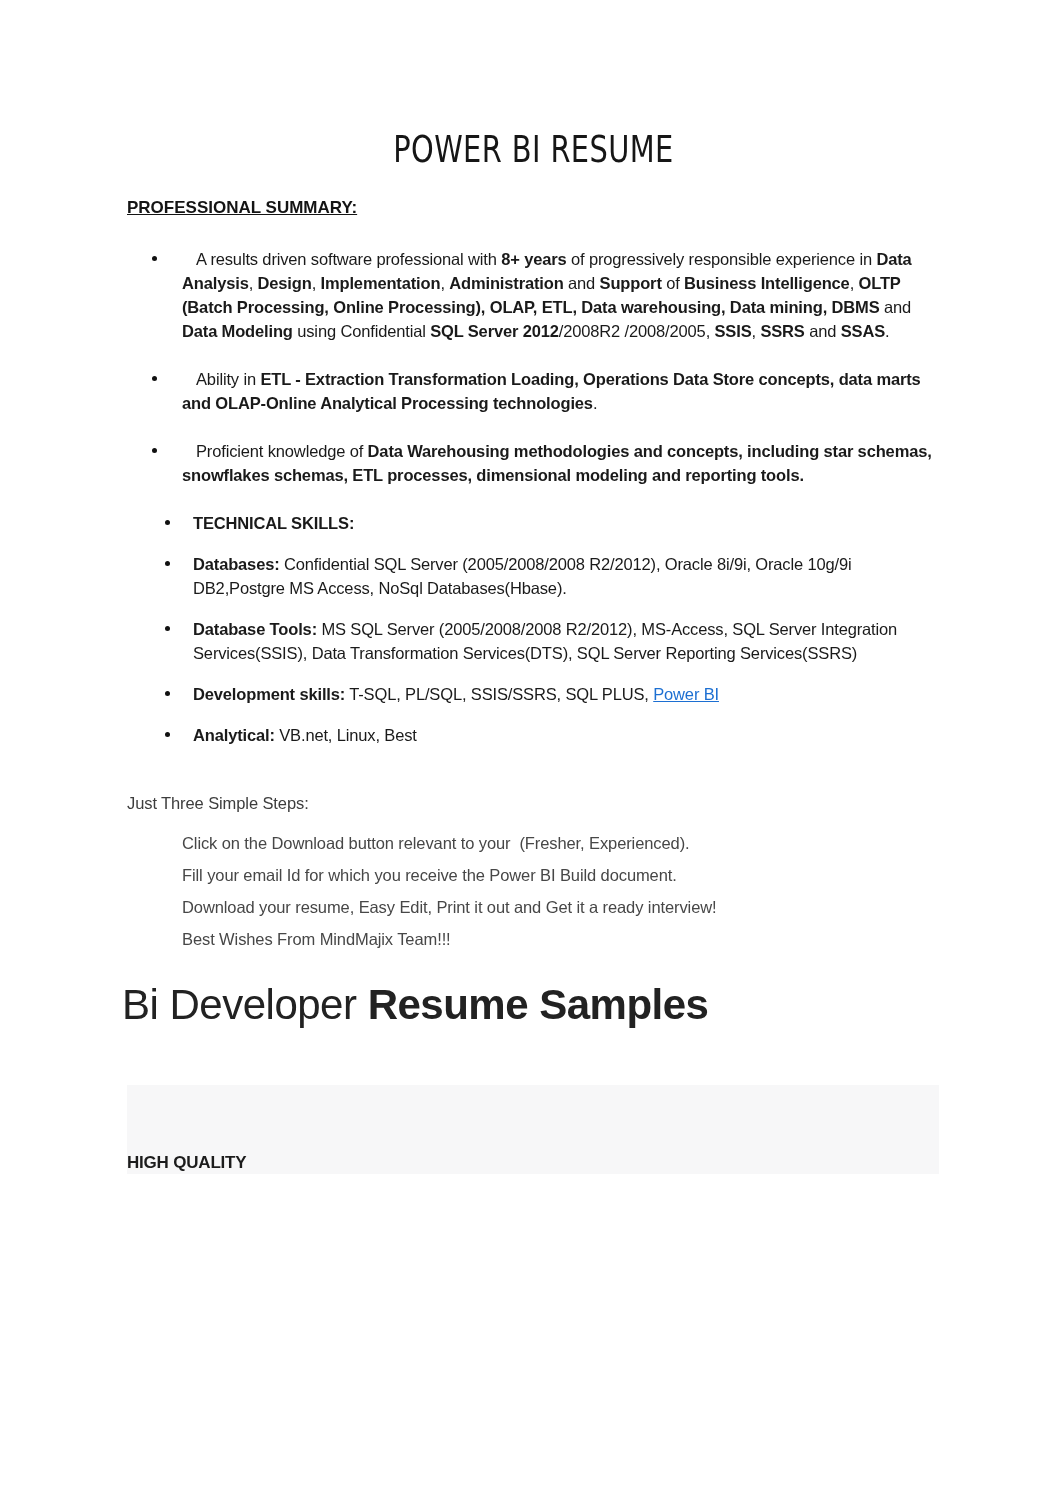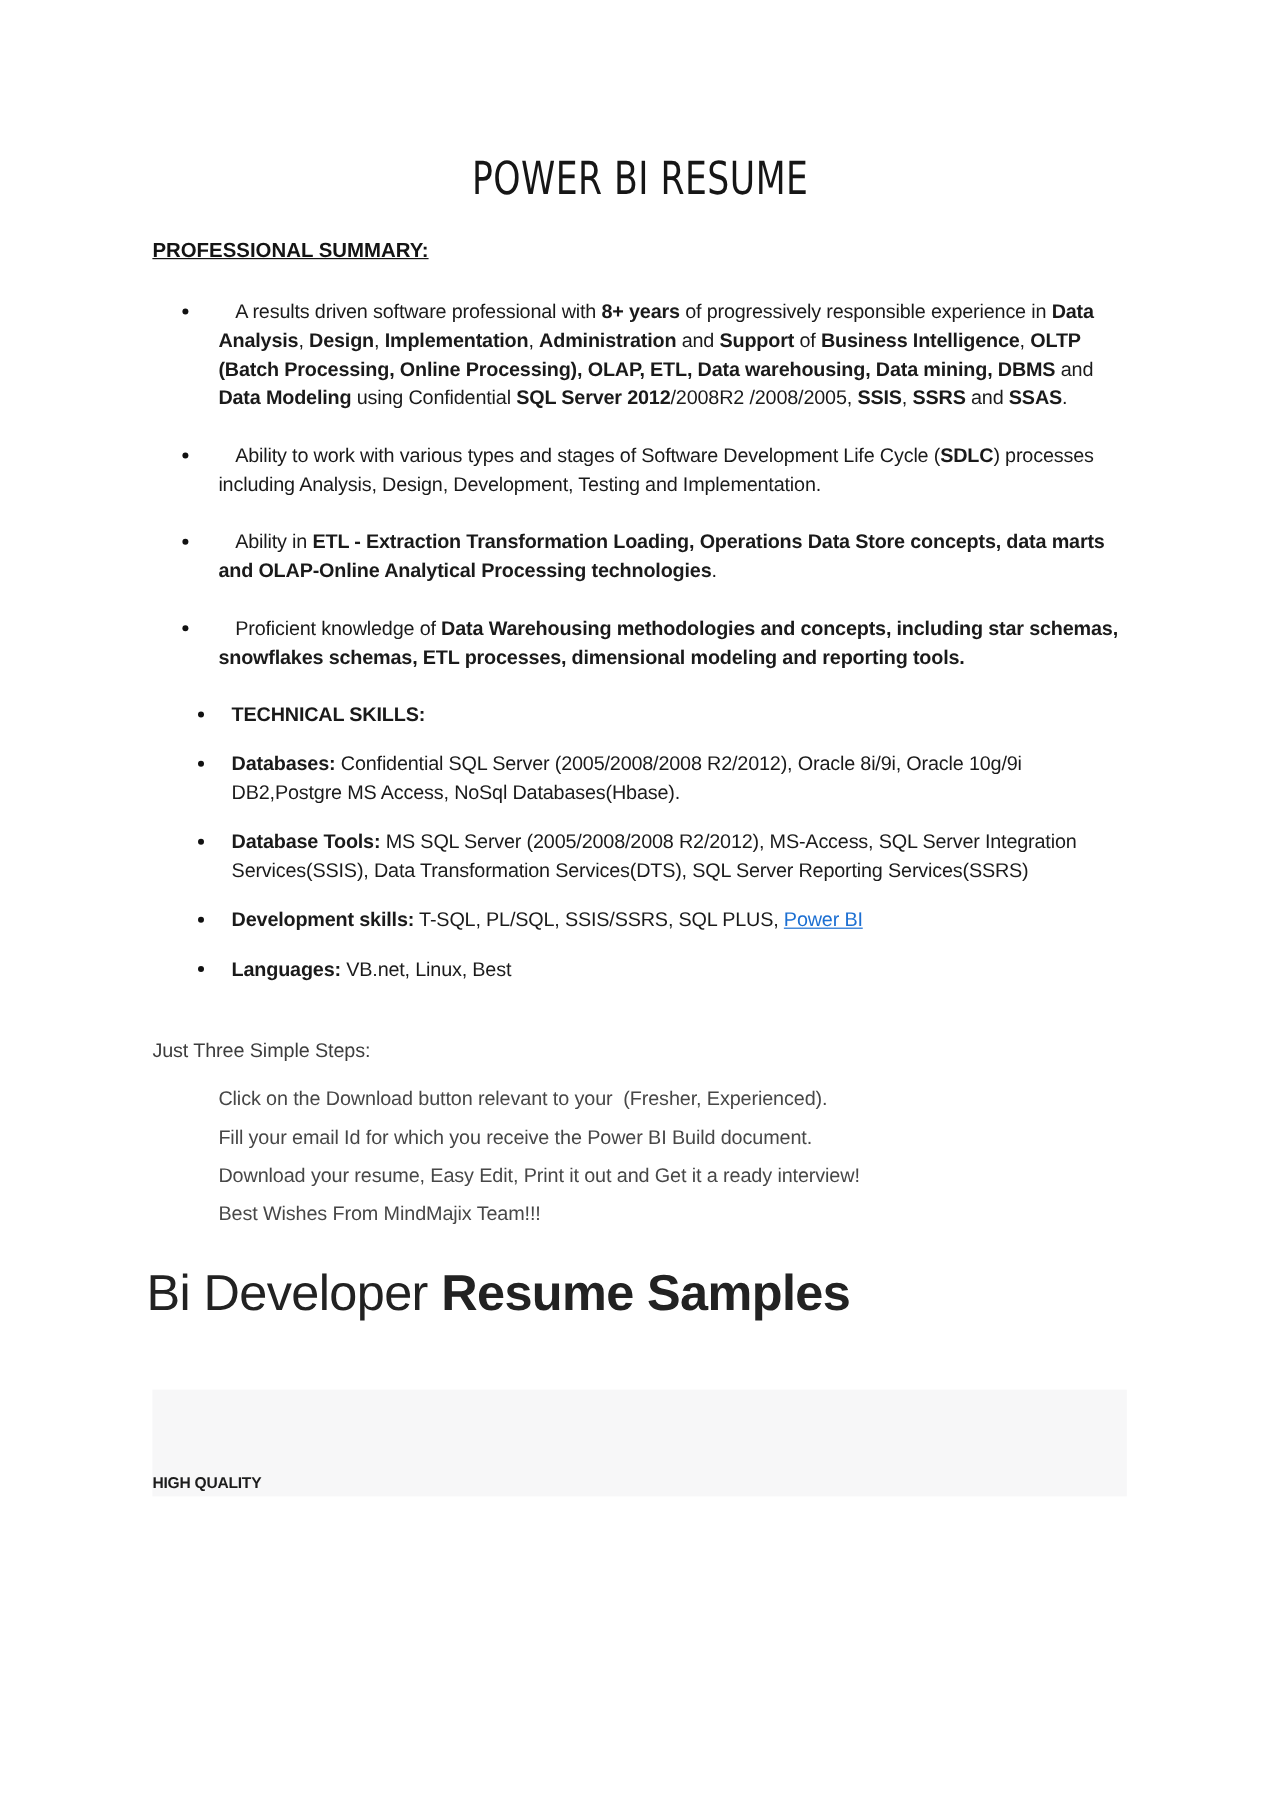--- a/index.html
+++ b/index.html
@@ -128,52 +128,51 @@
     position:relative;
     margin-top:56px;
     width:812px;
     height:89px;
     background:var(--banner);
   }
   .banner .banner-label{
     position:absolute;
     left:0;
     bottom:2px;
-    font-size:13px;
+    font-size:17px;
     line-height:18px;
     font-weight:700;
     color:#1c1c1c;
     letter-spacing:-0.2px;
   }
 </style>
 </head>
 <body>
 
 <div class="page">
   <div class="content">
 
     <h1 class="doc-title">
       <span class="condensed">POWER BI RESUME</span>
     </h1>
 
     <h2 class="section-heading">PROFESSIONAL SUMMARY:</h2>
 
     <ul class="blist lvl1">
       <li><span>A results driven software professional with </span><span class="b">8+ years</span><span> of progressively responsible experience in </span><span class="b">Data</span><br><span class="b">Analysis</span><span>, </span><span class="b">Design</span><span>, </span><span class="b">Implementation</span><span>, </span><span class="b">Administration</span><span> and </span><span class="b">Support</span><span> of </span><span class="b">Business Intelligence</span><span>, </span><span class="b">OLTP (Batch Processing, Online Processing), OLAP, ETL, Data warehousing, Data mining, DBMS</span><span> and </span><span class="b">Data Modeling</span><span> using Confidential </span><span class="b">SQL Server 2012</span><span>/2008R2 /2008/2005, </span><span class="b">SSIS</span><span>, </span><span class="b">SSRS</span><span> and </span><span class="b">SSAS</span><span>.</span></li>
-      <li><span>Ability to work with various types and stages of Software Development Life Cycle (</span><span class="b">SDLC</span><span>) processes including Analysis, Design, Development, Testing and Implementation.</span></li>
       <li><span>Ability in </span><span class="b">ETL - Extraction Transformation Loading, Operations Data Store concepts, data marts and OLAP-Online Analytical Processing technologies</span><span>.</span></li>
       <li><span>Proficient knowledge of </span><span class="b">Data Warehousing methodologies and concepts, including star schemas, snowflakes schemas, ETL processes, dimensional modeling and reporting tools.</span></li>
     </ul>
 
     <ul class="blist lvl2">
       <li><span class="b u">TECHNICAL SKILLS:</span></li>
       <li><span class="b">Databases:</span><span> Confidential SQL Server (2005/2008/2008 R2/2012), Oracle 8i/9i, Oracle 10g/9i DB2,Postgre MS Access, NoSql Databases(Hbase).</span></li>
       <li><span class="b">Database Tools:</span><span> MS SQL Server (2005/2008/2008 R2/2012), MS-Access, SQL Server Integration Services(SSIS), Data Transformation Services(DTS), SQL Server Reporting Services(SSRS)</span></li>
       <li><span class="b">Development skills:</span><span> T-SQL, PL/SQL, SSIS/SSRS, SQL PLUS, </span><a href="#" class="link">Power BI</a></li>
-      <li><span class="b">Languages:</span><span> VB.net, Linux, Best</span></li>
+      <li><span class="b">Analytical:</span><span> VB.net, Linux, Best</span></li>
     </ul>
 
     <div class="steps">
       <h3 class="steps-heading">Just Three Simple Steps:</h3>
       <p class="first">Click on the Download button relevant to your  (Fresher, Experienced).</p>
       <p>Fill your email Id for which you receive the Power BI Build document.</p>
       <p>Download your resume, Easy Edit, Print it out and Get it a ready interview!</p>
       <p>Best Wishes From MindMajix Team!!!</p>
     </div>
 

